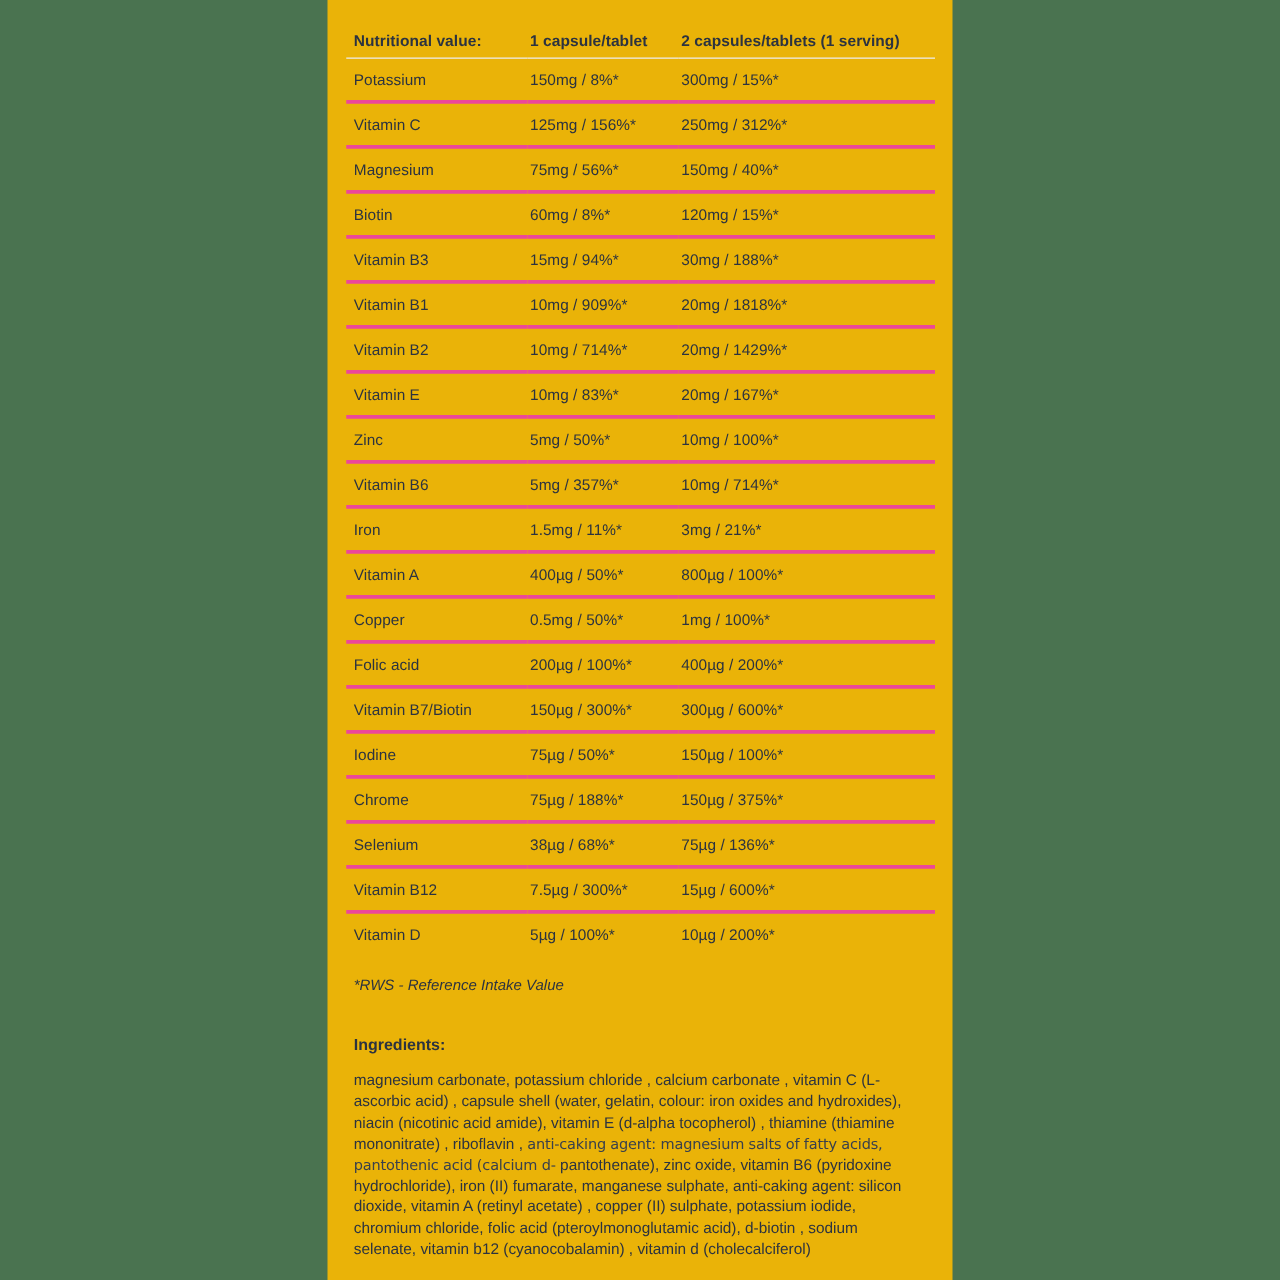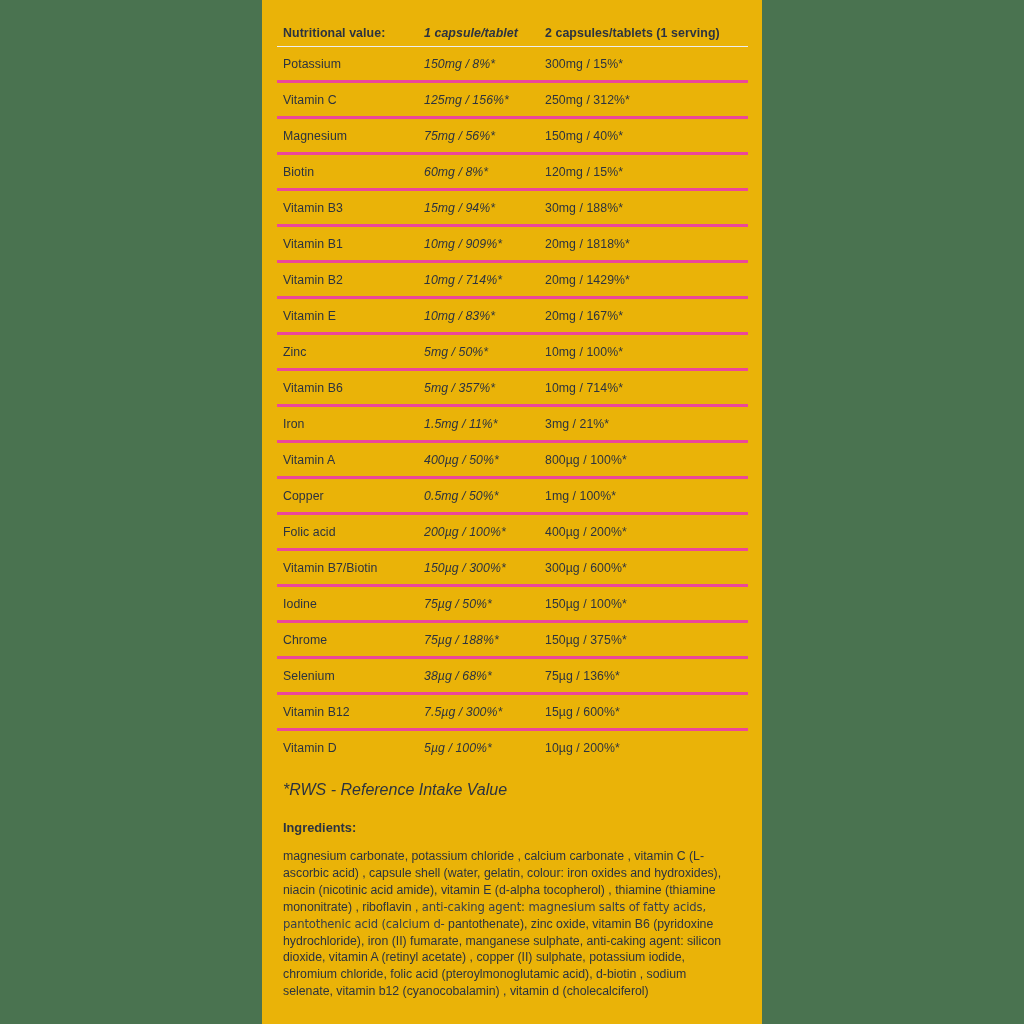--- a/index.html
+++ b/index.html
@@ -61,35 +61,35 @@
     border-bottom: 1px solid #edeef0;
   }
   .nutri-table tbody tr {
     border-bottom: 3px solid #ec4899;
   }
   .nutri-table tbody tr:last-child {
     border-bottom: none;
     margin-top: 16px;
   }
   .cell-name { padding-left: 6px !important; }
-  .cell-v1   { padding-left: 2px !important; font-style: italic; }
+  .cell-v1   { padding-left: 2px !important; }
   .cell-v2   { padding-left: 2px !important; }
 
   
   .footnote {
     margin-top: 17px;
     padding-left: 6px;
     font-style: italic;
-    font-size: 16px;
+    font-size: 12px;
     color: #2c3340;
   }
 
   
   .ingredients-heading {
-    margin-top: 21px;
+    margin-top: 33px;
     padding-left: 6px;
     font-weight: bold;
     font-size: 12.8px;
     color: #2c3340;
   }
   .ingredients-body {
     margin-top: 13px;
     padding-left: 6px;
     padding-right: 14px;
     font-size: 12.3px;

